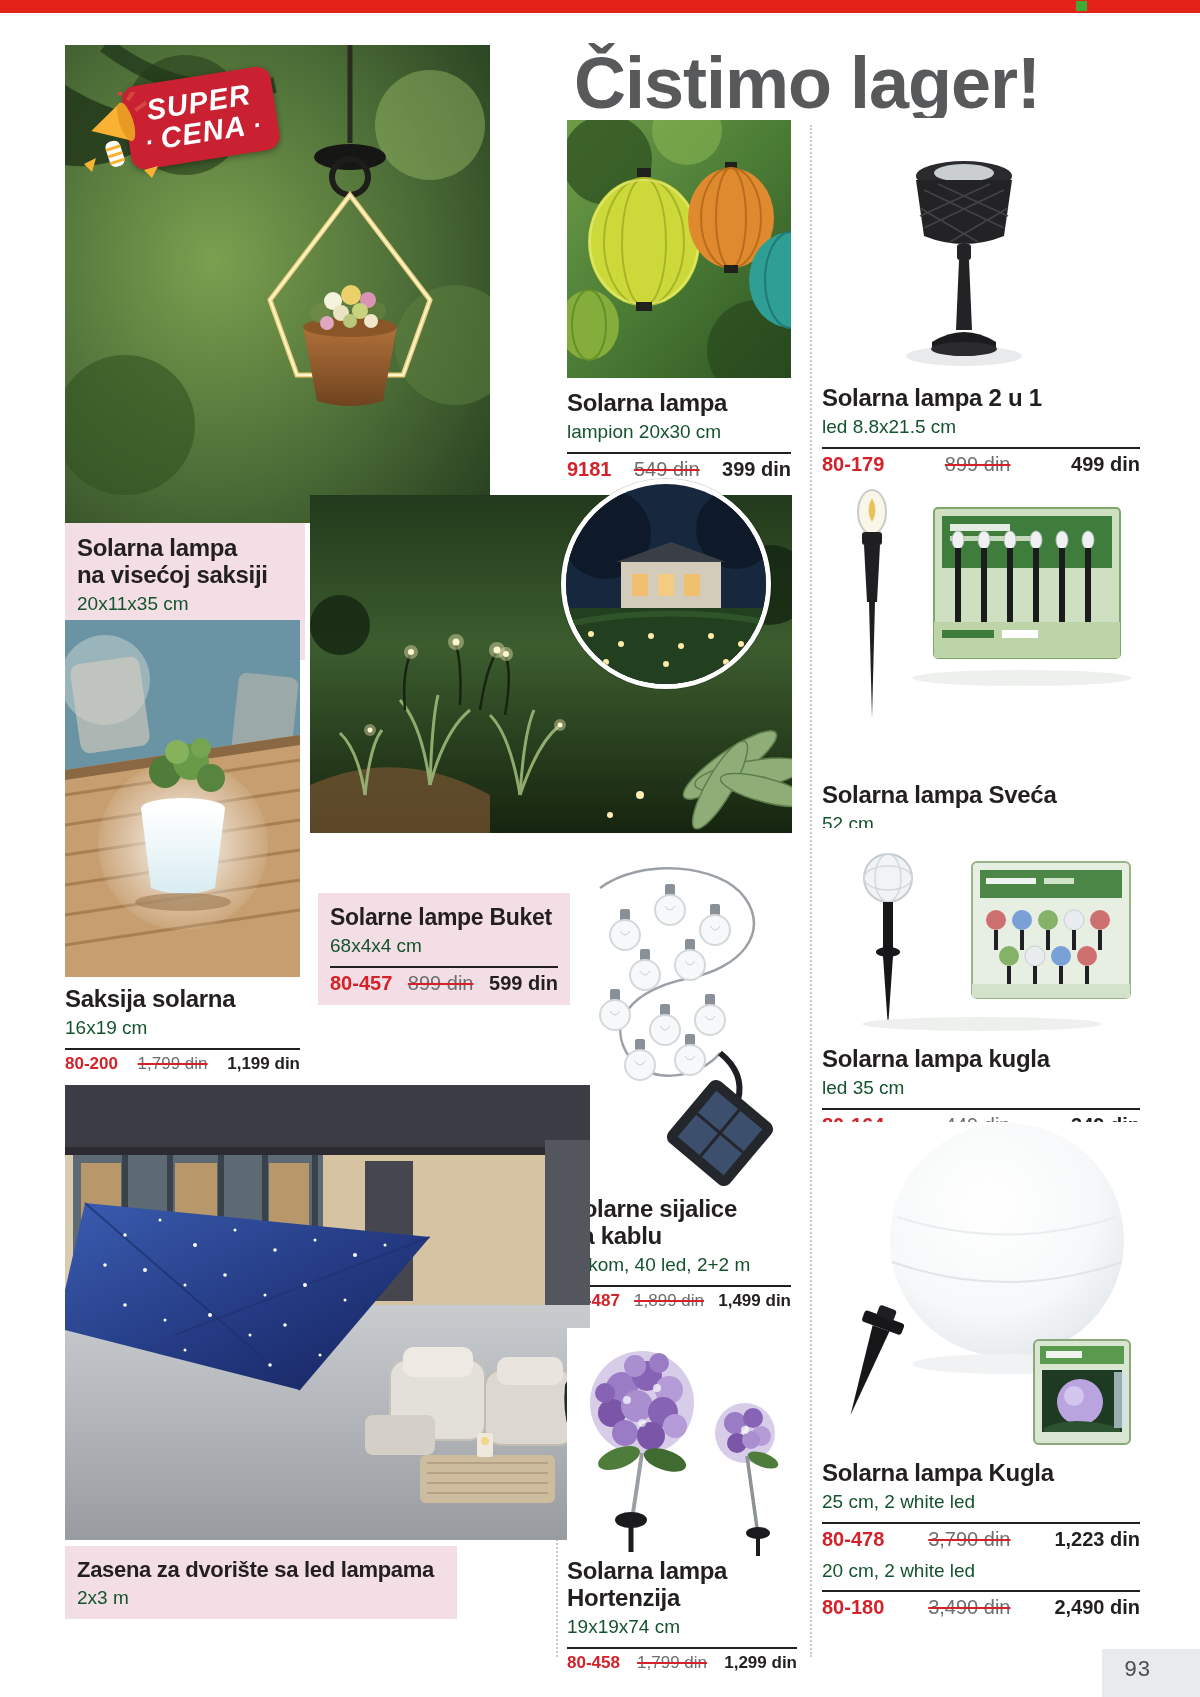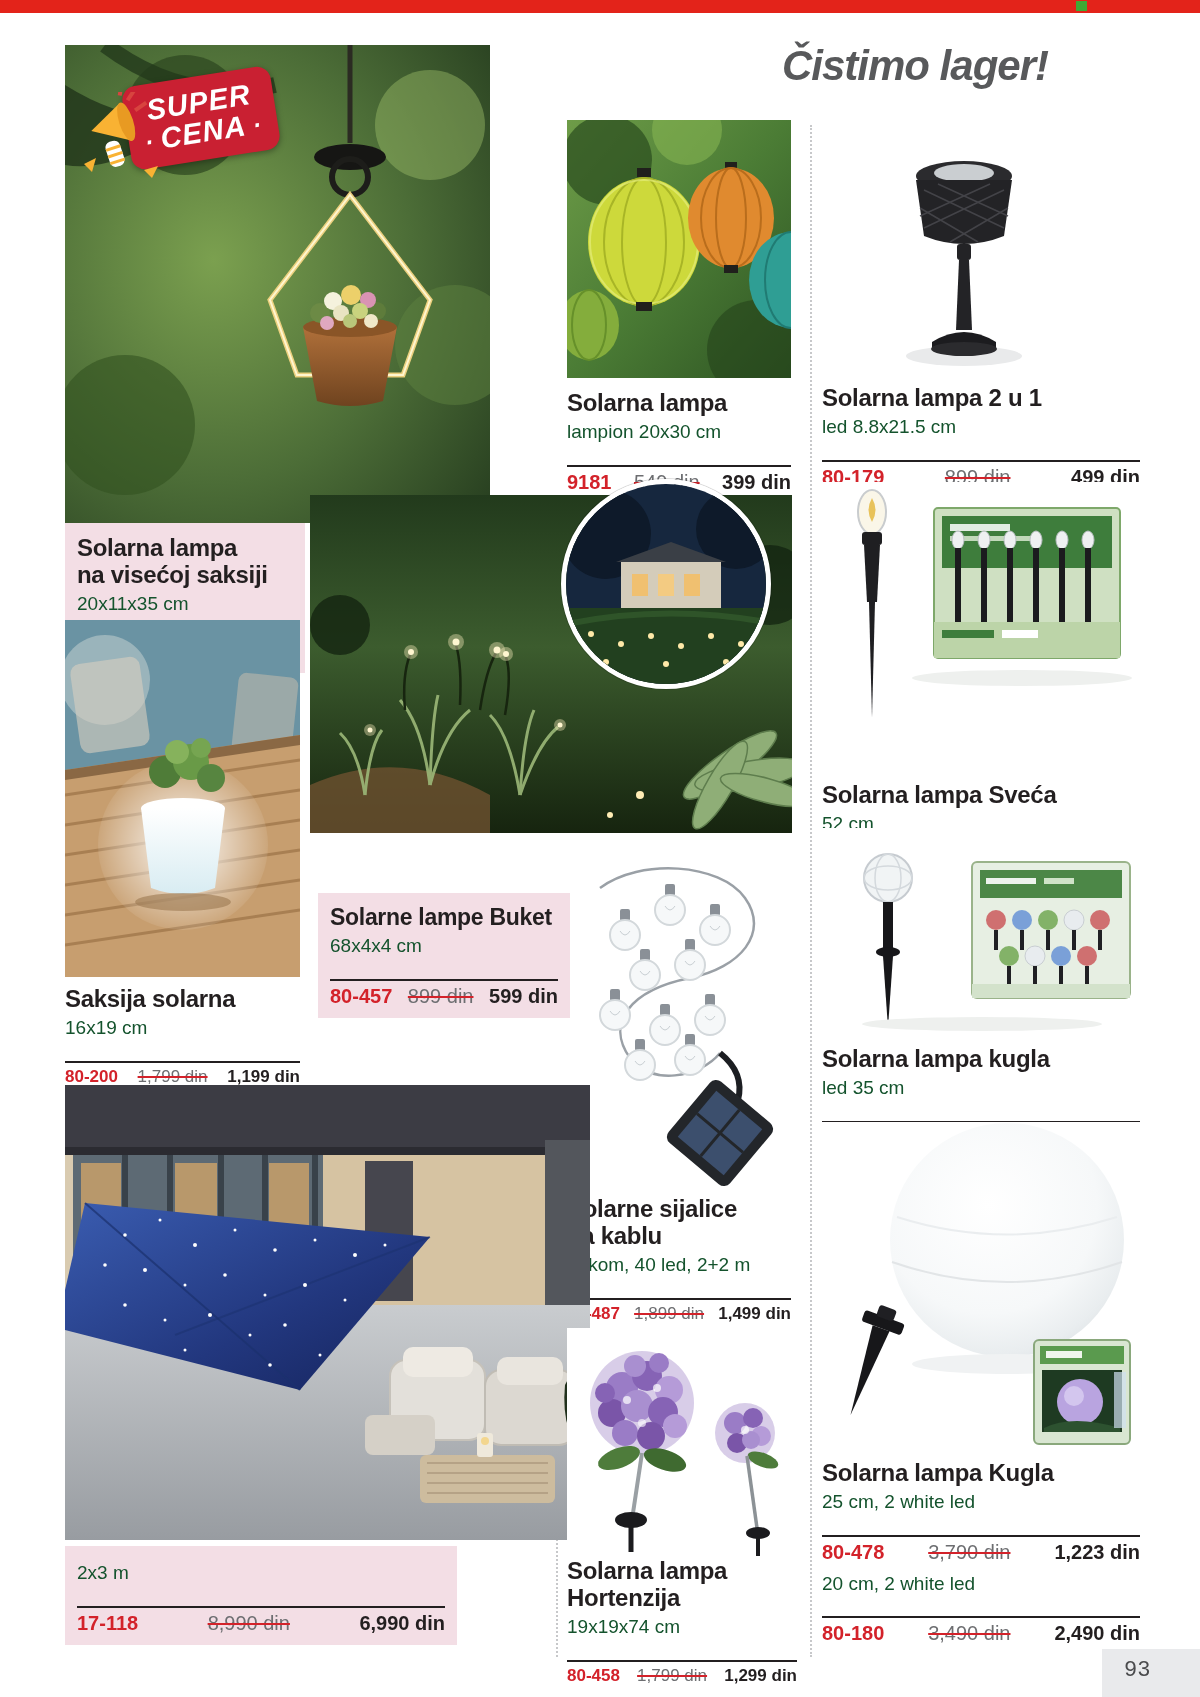--- a/index.html
+++ b/index.html
@@ -3,36 +3,36 @@
 <meta charset="utf-8">
 <style>
   html,body{margin:0;padding:0;background:#9a9a9a;}
   #page{position:relative;width:1200px;height:1697px;background:#ffffff;overflow:hidden;
         font-family:"Liberation Sans",sans-serif;color:#231f20;}
   .abs{position:absolute;}
   
   #topbar{left:0;top:0;width:1200px;height:13px;background:#e3231a;}
   #greendot{left:1076px;top:1px;width:11px;height:10px;background:#3faa34;}
   
-  #title{right:152px;top:42px;font-size:42px;font-style:italic;font-weight:bold;
+  #title{right:160px;top:42px;font-size:72px;font-weight:bold;
          color:#58595b;letter-spacing:-1px;}
   
   .vdots{border-left:2px dotted #c7c8ca;width:0;}
   
   .photo{position:absolute;overflow:hidden;background:#fff;}
   .photo svg{display:block;width:100%;height:100%;}
   
   .card{position:absolute;box-sizing:border-box;}
   .card.pink{background:#f3dee5;padding:12px 12px 10px 12px;}
   .pname{font-weight:bold;font-size:24px;line-height:1.12;color:#231f20;
          letter-spacing:-0.3px;white-space:pre-line;}
   .pname.sm{font-size:22px;}
   .psize,.pdesc{font-size:19px;color:#14532d;margin-top:3px;line-height:1.25;white-space:pre-line;}
   .prow{display:flex;justify-content:space-between;align-items:baseline;
-        border-top:2px solid #231f20;margin-top:21px;padding-top:4px;font-size:20px;}
+        border-top:2px solid #231f20;margin-top:8px;padding-top:4px;font-size:20px;}
   .prow.tight{font-size:17px;}
   .pcode{color:#d3222a;font-weight:bold;}
   .pold{color:#6d6e71;text-decoration:line-through;text-decoration-color:#d3222a;
         text-decoration-thickness:2px;}
   .pnew{color:#231f20;font-weight:bold;}
   
   #badge{left:78px;top:58px;width:210px;height:120px;}
   #badge .plate{position:absolute;left:48px;top:18px;width:150px;height:84px;background:#c92032;
         border-radius:14px;transform:rotate(-9deg);box-shadow:0 2px 6px rgba(0,0,0,.35);
         display:flex;flex-direction:column;justify-content:center;align-items:center;}
@@ -615,26 +615,22 @@
             <line x1="362" y1="408" x2="483" y2="408"></line>
         </g>
         <rect x="412" y="348" width="16" height="24" rx="3" fill="#efe9db"></rect>
         <circle cx="420" cy="356" r="4" fill="#f3d68e"></circle>
       </g>
       <path d="M500,300 Q525,250 525,320 L525,380 Q495,350 500,300 Z" fill="#20301c"></path>
     </svg>
   </div>
 
   <div class="card pink" style="left:65px;top:1546px;width:392px;">
+    <div class="pname sm">Zasena za dvorište sa led lampama</div>
     <div class="psize">2x3 m</div>
-    <div class="prow">
-      <span class="pcode">17-118</span>
-      <span class="pold">8,990 din</span>
-      <span class="pnew">6,990 din</span>
-    </div>
   </div>
 
   <div class="photo" style="left:567px;top:1328px;width:233px;height:228px;">
     <svg viewBox="0 0 233 228">
       <rect width="233" height="228" fill="#ffffff"></rect>
       <g>
         <circle cx="75" cy="75" r="52" fill="#8f6fbc" opacity=".35"></circle>
         <circle cx="55" cy="60" r="16" fill="#9a7cc6"></circle>
           <circle cx="80" cy="48" r="15" fill="#8663b5"></circle>
         <circle cx="102" cy="62" r="14" fill="#b59bd8"></circle>

